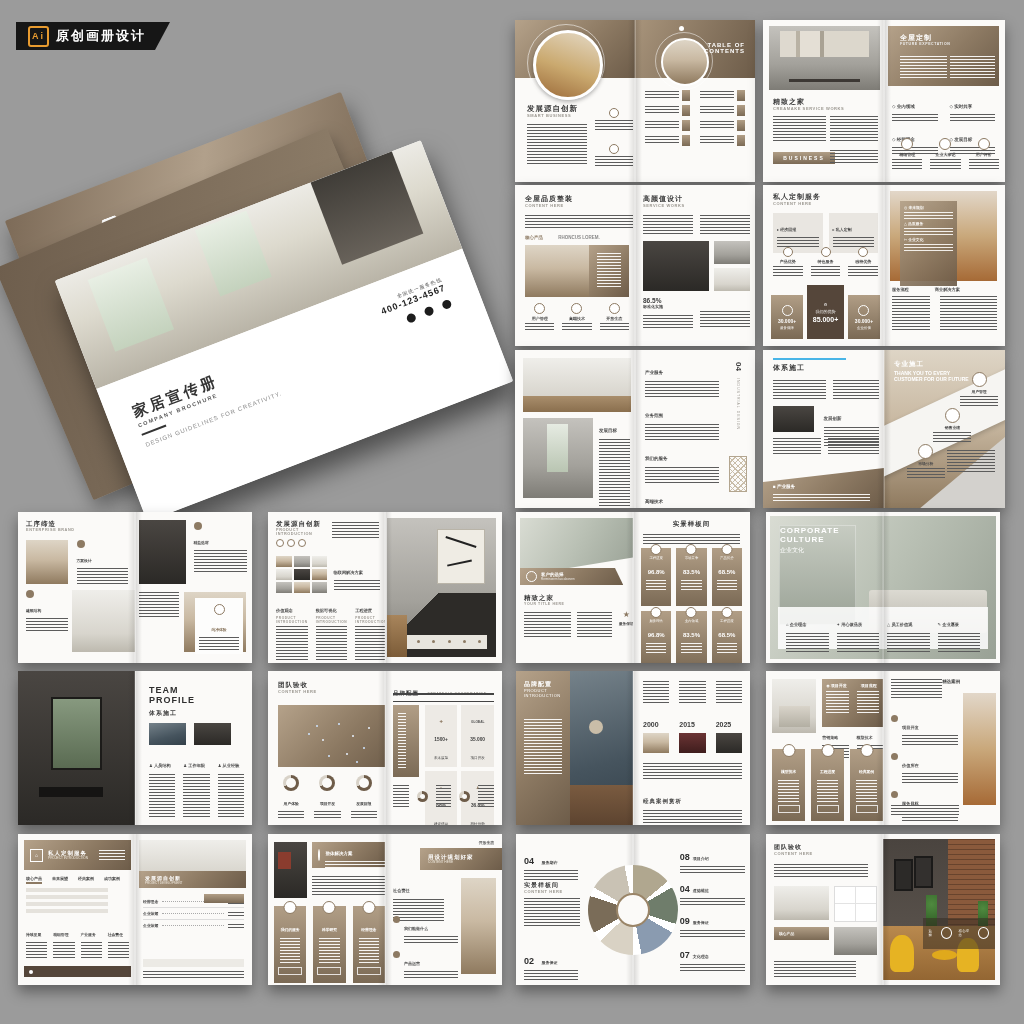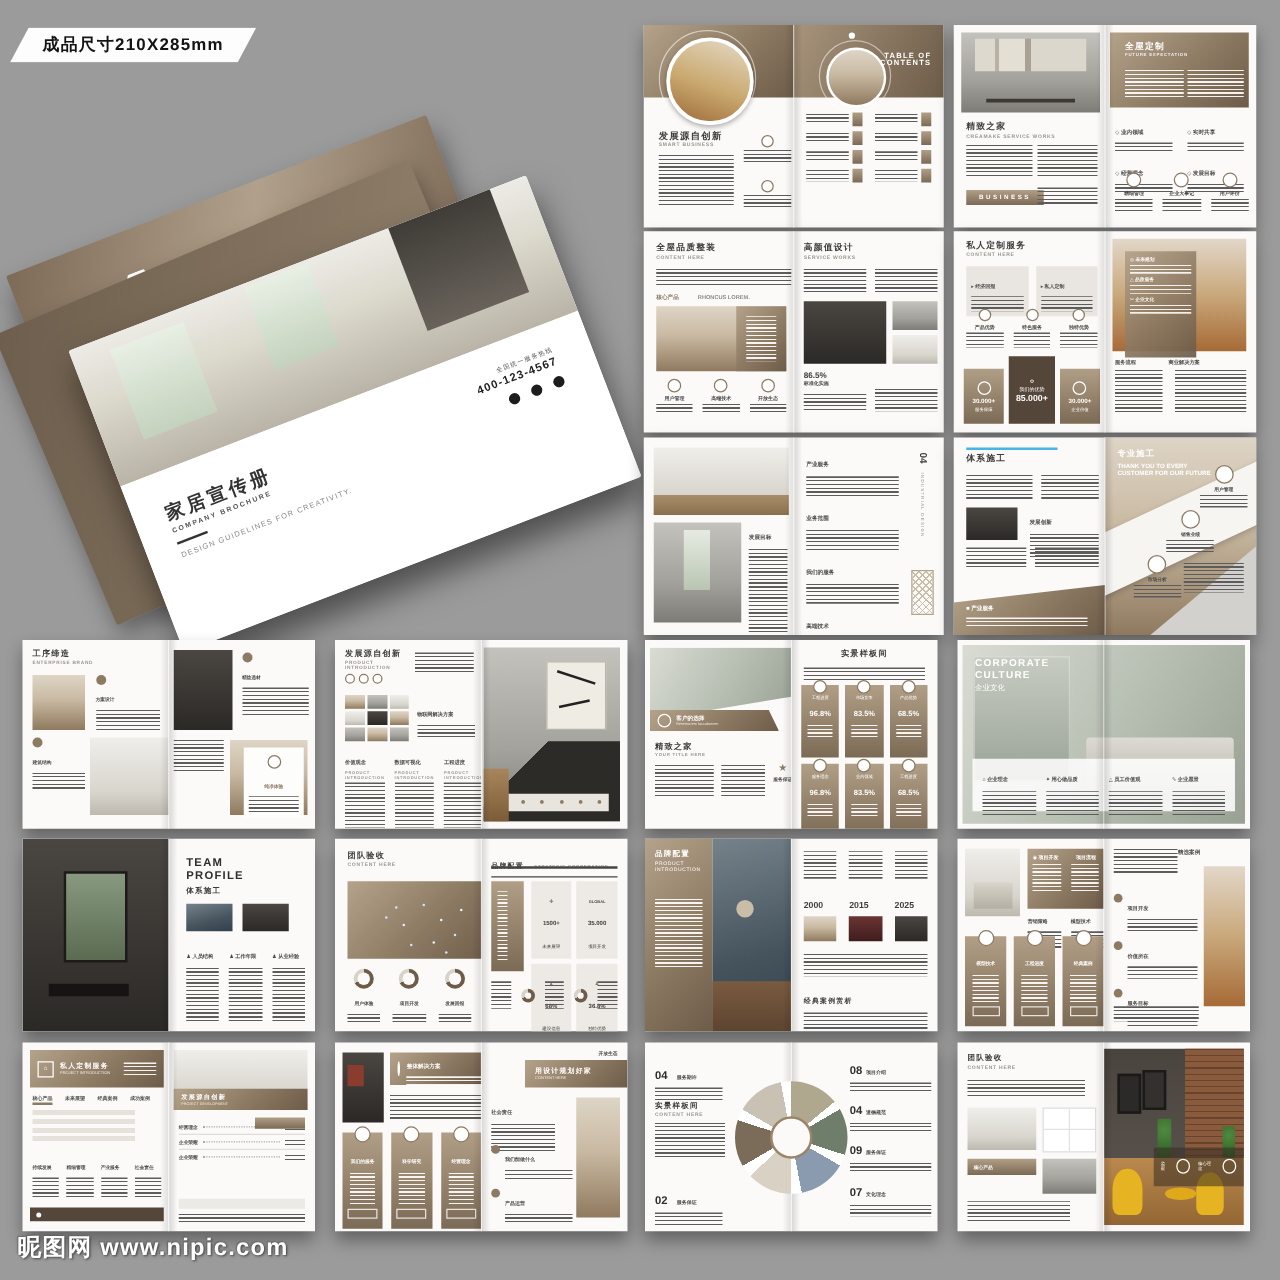--- a/index.html
+++ b/index.html
@@ -89,22 +89,23 @@
  text-shadow:1px 1px 2px rgba(60,60,60,.9),-1px -1px 1px rgba(90,90,90,.6);z-index:40;}
 .idb{position:absolute;right:14px;top:987px;background:#868686;color:#f2f2f2;font-size:11px;
  padding:5px 9px;z-index:40;box-shadow:0 0 0 1px rgba(120,120,120,.6);}
 </style>
 </head>
 <body>
 
 <div class="canvas">
 
   <div class="hdr">
-    <div class="rb white">
-      <span>成品尺寸210X285mm</span>
+    <div class="rb black">
+      <span class="aibox">Ai</span>
+      <span>原创画册设计</span>
     </div>
   </div>
 
   <div class="mock">
     <div class="book back">
       <div class="brand">
         <div class="hex">
             <i></i>
           </div>
         <div class="bn">BRAND</div>
@@ -969,15 +970,14 @@
         <div class="ab" style="right:0;bottom:22%;width:54%;height:22%;background:rgba(55,45,35,.55);display:flex;align-items:center;gap:6px;padding:0 6px">
           <span class="w" style="font-size:3.5px">监察</span>
           <div class="ring w2" style="width:10px;height:10px"></div>
           <span class="w" style="font-size:3.5px">核心理念</span>
           <div class="ring w2" style="width:10px;height:10px"></div>
         </div>
       </div>
     </div>
   </div>
 
-  <div class="wm">昵图网 www.nipic.com</div>
 
 </div>
 
 </body></html>

